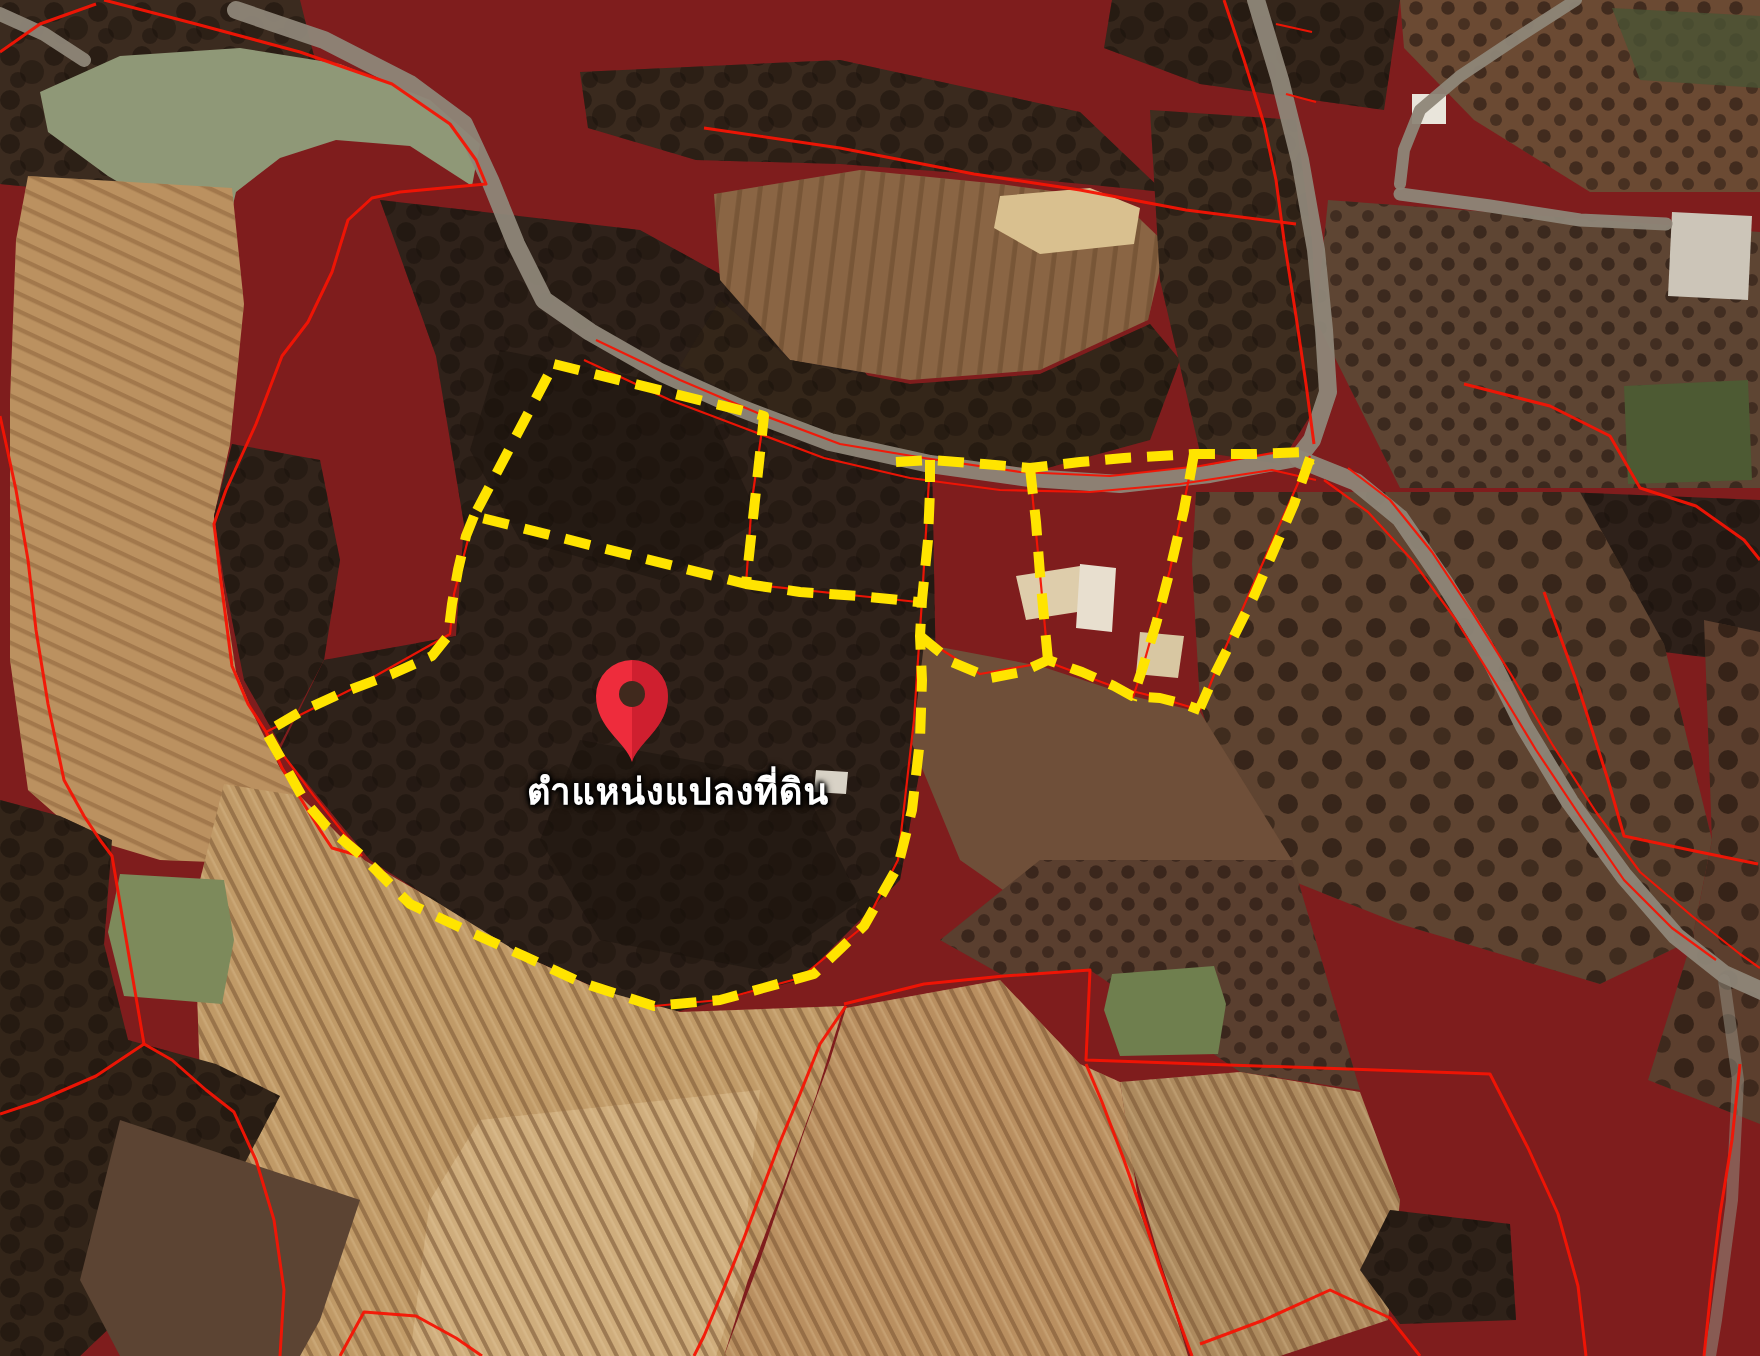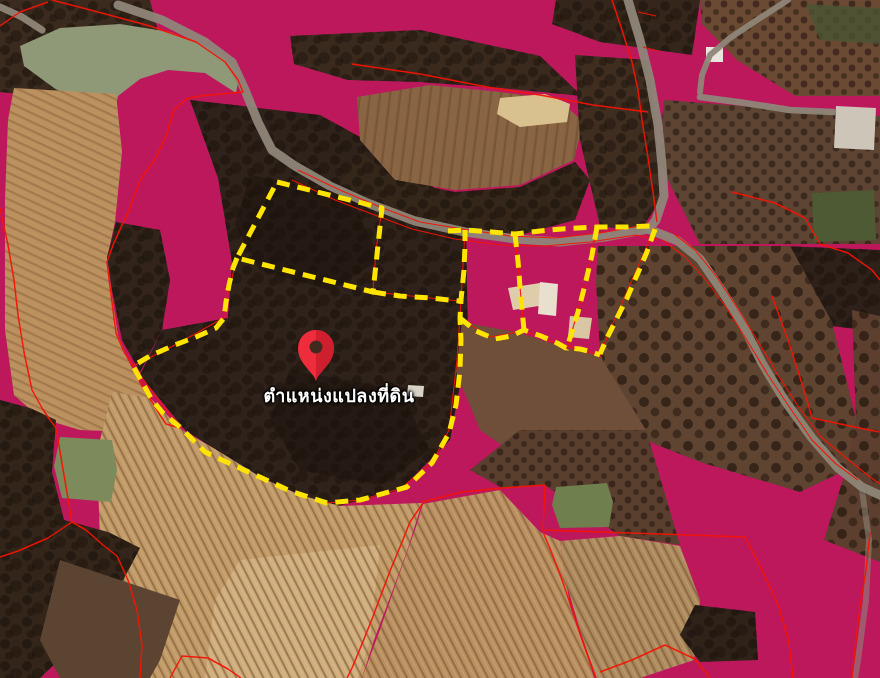--- a/index.html
+++ b/index.html
@@ -8,21 +8,21 @@
   .map-label{
     position:absolute;transform:translateX(-50%);
     color:#ffffff;font-size:18px;font-weight:bold;white-space:nowrap;
     text-shadow:0 0 2px #000,0 0 4px #000,1px 1px 2px #000,-1px -1px 2px #000;
     letter-spacing:.5px;pointer-events:none;
   }
 </style>
 </head>
 <body>
 
-<div class="stage" style="background: #be185d;">
+<div class="stage" style="background: #7f1d1d;">
   <svg id="map-svg" xmlns="http://www.w3.org/2000/svg" viewBox="0 0 880 678">
     <defs>
       <pattern id="pat-trees" width="22" height="22" patternUnits="userSpaceOnUse">
         <circle cx="5" cy="6" r="5" fill="#170f0a" opacity="0.5"></circle>
         <circle cx="16" cy="14" r="6" fill="#1b120c" opacity="0.45"></circle>
         <circle cx="9" cy="18" r="4" fill="#140d08" opacity="0.4"></circle>
       </pattern>
       <pattern id="pat-dots" width="16" height="16" patternUnits="userSpaceOnUse">
         <circle cx="4" cy="4" r="3.4" fill="#1f130c" opacity="0.55"></circle>
         <circle cx="12" cy="12" r="3" fill="#241610" opacity="0.5"></circle>

